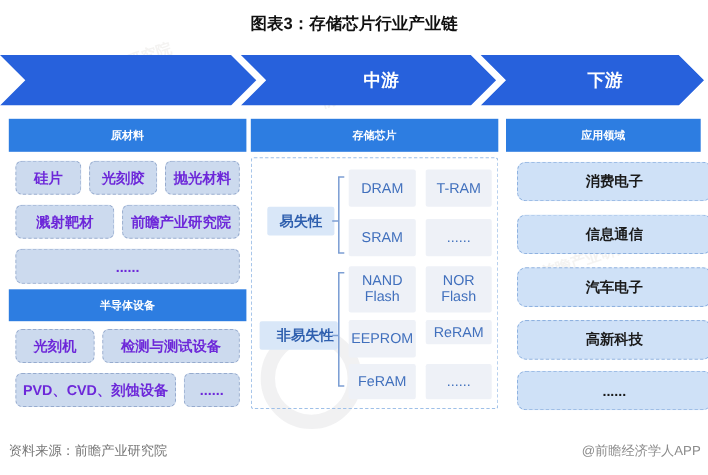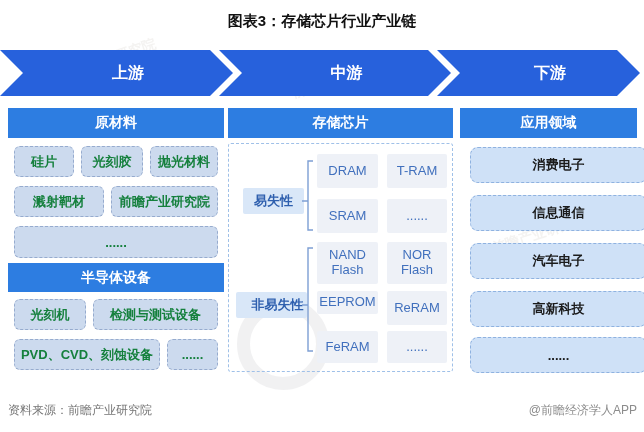--- a/index.html
+++ b/index.html
@@ -14,27 +14,27 @@
   }
   
   .ribbon { position:absolute; top:50px; left:0; width:644px; height:46px; }
   .ribbon-label {
     position:absolute; top:50px; height:46px; display:flex; align-items:center;
     justify-content:center; color:#fff; font-size:16px; font-weight:bold; pointer-events:none;
   }
   
   .col-header {
     position:absolute; height:30px; background:#2d7de1; color:#fff;
-    font-size:14px; font-weight:bold; display:flex; align-items:center; justify-content:center;
+    font-size:10px; font-weight:bold; display:flex; align-items:center; justify-content:center;
   }
   
   .row { position:absolute; left:14px; width:204px; display:flex; gap:7px; }
   .box-l {
     background:#ccdaee; border:1.5px dashed #96abce; border-radius:6px;
-    color:#15803d; font-size:13px; font-weight:bold;
+    color:#6d28d9; font-size:13px; font-weight:bold;
     display:flex; align-items:center; justify-content:center; height:31px;
   }
   
   .chips-container {
     position:absolute; left:228px; top:143px; width:225px; height:229px;
     border:1.5px dashed #9fc0e8; border-radius:3px; background:transparent;
   }
   .chip-label {
     position:absolute; background:#d9e7f8; color:#2e5fae; font-size:13px; font-weight:bold;
     display:flex; align-items:center; justify-content:center; height:26px; border-radius:2px;text-align:center;
@@ -75,21 +75,20 @@
   <span class="wm-text" style="left:490px; top:225px;">前瞻产业研究院</span>
   <div class="wm-ring"></div>
 
   <div class="title">图表3：存储芯片行业产业链</div>
 
   <svg class="ribbon" viewBox="0 0 644 46">
     <polygon points="0,0 210,0 233,23 210,46 0,46 23,23" fill="#2761dc"></polygon>
     <polygon points="219,0 428,0 451,23 428,46 219,46 242,23" fill="#2761dc"></polygon>
     <polygon points="437,0 617,0 640,23 617,46 437,46 460,23" fill="#2761dc"></polygon>
   </svg>
-  <div class="ribbon-label" style="left:23px; width:210px;">上游</div>
   <div class="ribbon-label" style="left:242px; width:209px;">中游</div>
   <div class="ribbon-label" style="left:460px; width:180px;">下游</div>
 
   <div class="col-header" style="left:8px; top:108px; width:216px;">原材料</div>
   <div class="row" style="top:146px;">
     <div class="box-l" style="flex:0 0 60px;">硅片</div>
     <div class="box-l" style="flex:0 0 62px;">光刻胶</div>
     <div class="box-l" style="flex:1;">抛光材料</div>
   </div>
   <div class="row" style="top:186px;justify-content:center;">
@@ -121,22 +120,22 @@
     <path d="M313,248 L308,248 L308,351 L313,351 M308,305 L302,305" fill="none" stroke="#7d9fd4" stroke-width="1.4"></path>
   </svg>
 
   <div class="box-c" style="left:317px; top:154px; width:61px; height:34px;">DRAM</div>
   <div class="box-c" style="left:387px; top:154px; width:60px; height:34px;">T-RAM</div>
   <div class="box-c" style="left:317px; top:199px; width:61px; height:34px;">SRAM</div>
   <div class="box-c" style="left:387px; top:199px; width:60px; height:34px;">......</div>
 
   <div class="box-c" style="left:317px; top:242px; width:61px; height:42px;">NAND Flash</div>
   <div class="box-c" style="left:387px; top:242px; width:60px; height:42px;">NOR Flash</div>
-  <div class="box-c" style="left:317px; top:291px; width:61px; height:23px;">EEPROM</div>
-  <div class="box-c" style="left:387px; top:291px; width:60px; height:34px;">ReRAM</div>
+  <div class="box-c" style="left:317px; top:291px; width:61px; height:34px;">EEPROM</div>
+  <div class="box-c" style="left:387px; top:291px; width:60px; height:22px;">ReRAM</div>
   <div class="box-c" style="left:317px; top:331px; width:61px; height:32px;">FeRAM</div>
   <div class="box-c" style="left:387px; top:331px; width:60px; height:32px;">......</div>
 
   <div class="col-header" style="left:460px; top:108px; width:177px;">应用领域</div>
   <div class="box-r" style="top:147px;">消费电子</div>
   <div class="box-r" style="top:195px;">信息通信</div>
   <div class="box-r" style="top:243px;">汽车电子</div>
   <div class="box-r" style="top:291px;">高新科技</div>
   <div class="box-r" style="top:337px;">......</div>
 

